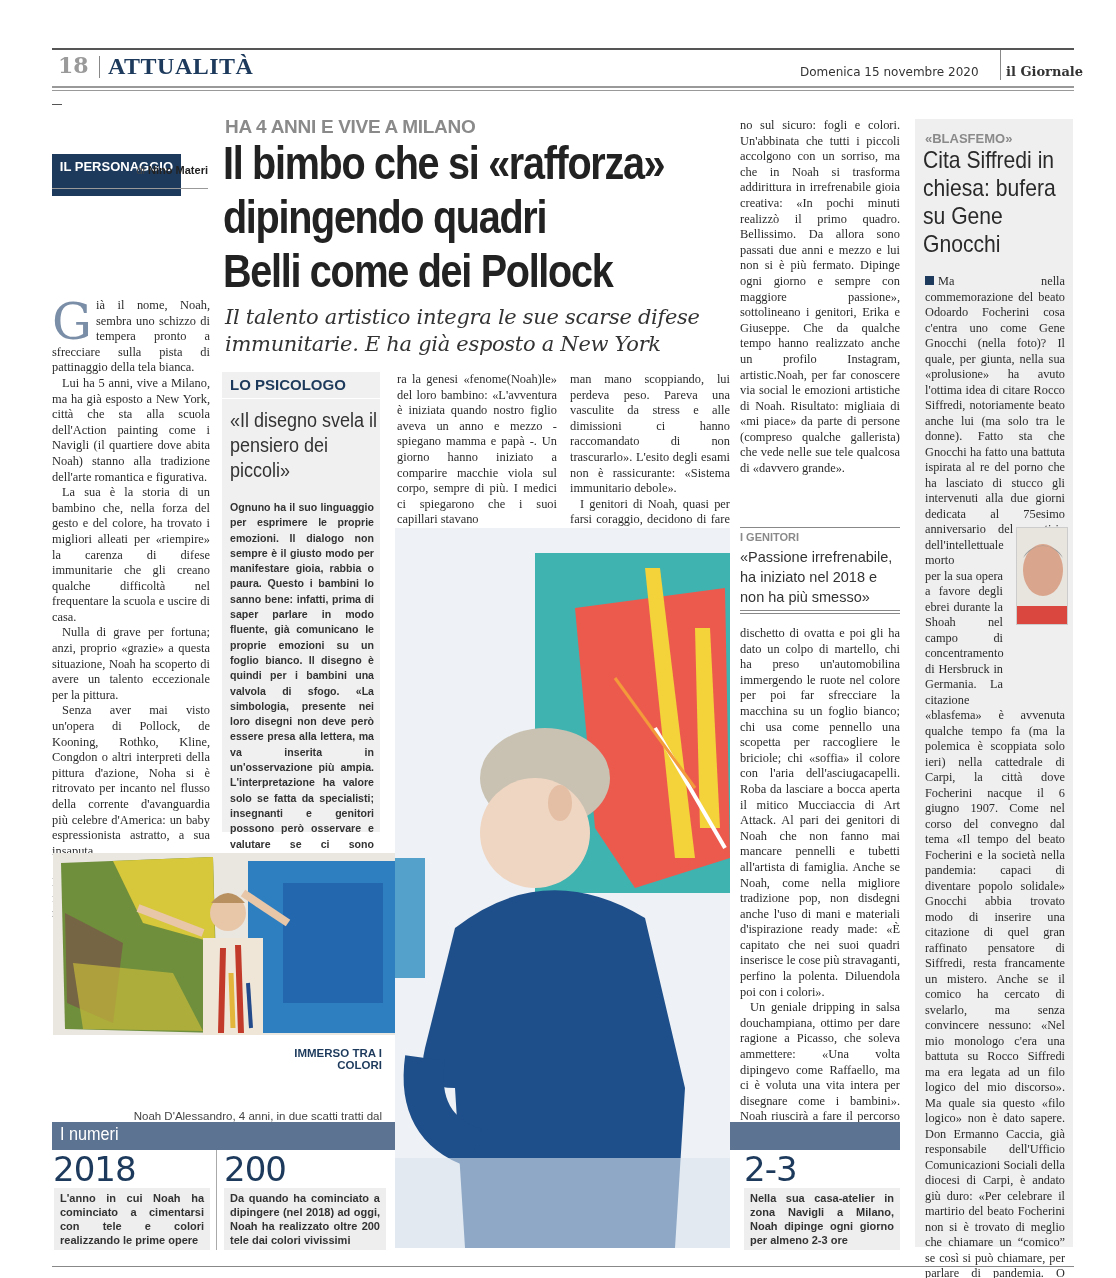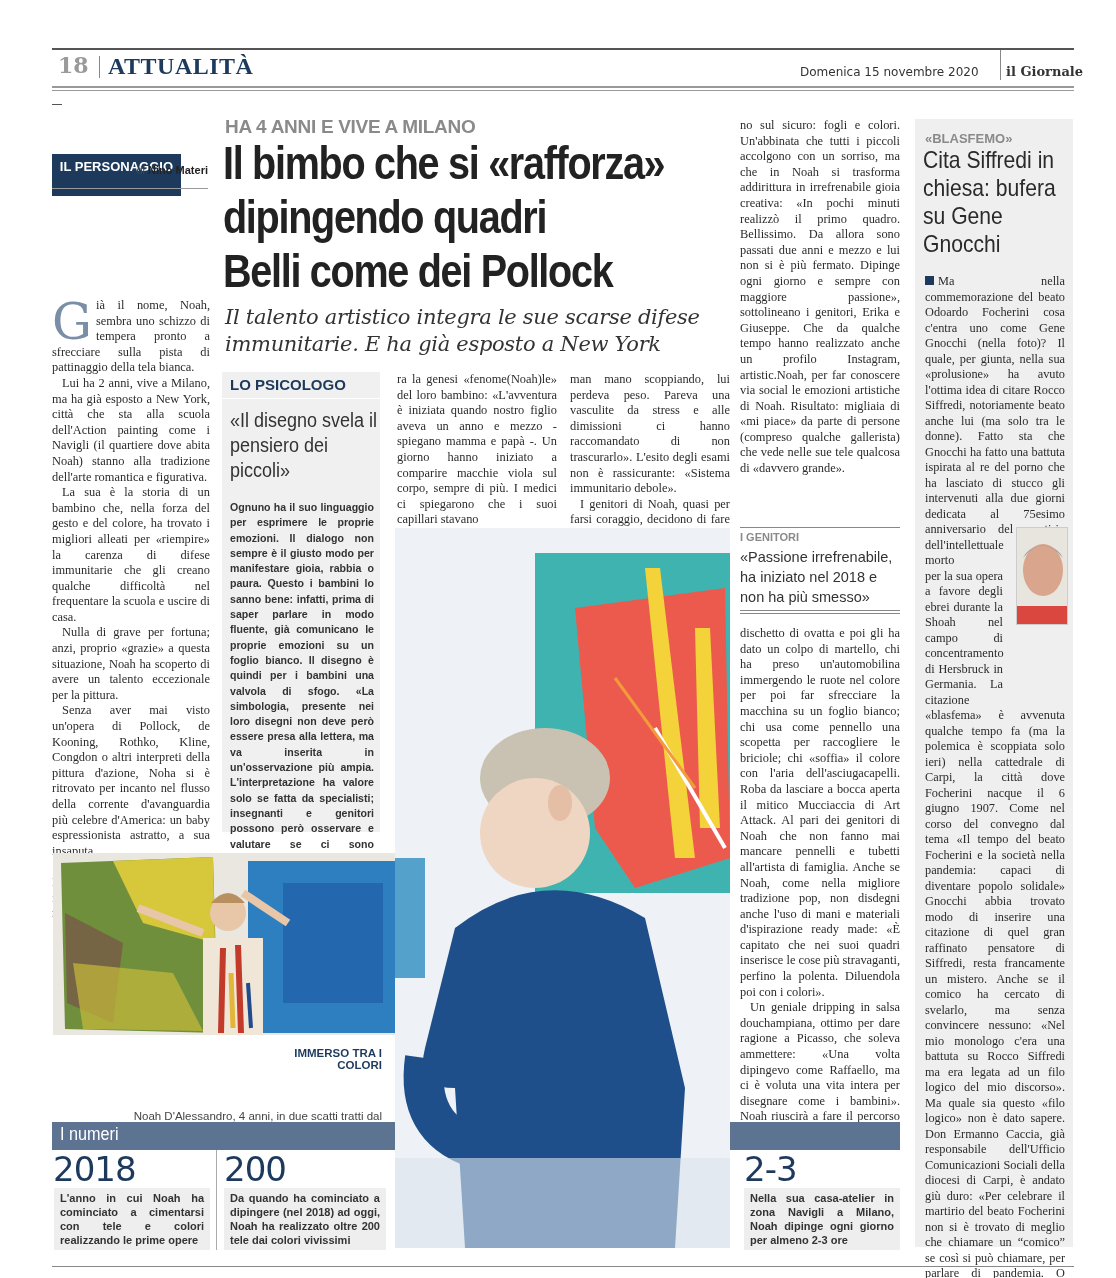--- a/index.html
+++ b/index.html
@@ -116,21 +116,21 @@
 <div class="abs overline">HA 4 ANNI E VIVE A MILANO</div>
 <div class="abs headline">
   <div>Il bimbo che si «rafforza»</div>
   <div>dipingendo quadri</div>
   <div>Belli come dei Pollock</div>
 </div>
 <div class="abs deck">Il talento artistico integra le sue scarse difese immunitarie. E ha già esposto a New York</div>
 
 <div class="abs col col1">
   <p class="noindent"><span class="dropcap">G</span><span>ià il nome, Noah, sembra uno schizzo di tempera pronto a sfrecciare sulla pista di pattinaggio della tela bianca.</span></p>
-  <p>Lui ha 2 anni, vive a Milano, ma ha già esposto a New York, città che sta alla scuola dell'Action painting come i Navigli (il quartiere dove abita Noah) stanno alla tradizione dell'arte romantica e figurativa.</p>
+  <p>Lui ha 5 anni, vive a Milano, ma ha già esposto a New York, città che sta alla scuola dell'Action painting come i Navigli (il quartiere dove abita Noah) stanno alla tradizione dell'arte romantica e figurativa.</p>
   <p>La sua è la storia di un bambino che, nella forza del gesto e del colore, ha trovato i migliori alleati per «riempire» la carenza di difese immunitarie che gli creano qualche difficoltà nel frequentare la scuola e uscire di casa.</p>
   <p>Nulla di grave per fortuna; anzi, proprio «grazie» a questa situazione, Noah ha scoperto di avere un talento eccezionale per la pittura.</p>
   <p>Senza aver mai visto un'opera di Pollock, de Kooning, Rothko, Kline, Congdon o altri interpreti della pittura d'azione, Noha si è ritrovato per incanto nel flusso della corrente d'avanguardia più celebre d'America: un baby espressionista astratto, a sua insaputa.</p>
   <p>I genitori di Noah - i coniugi D'Alessandro - sono un mix di felicità e legittimo orgoglio nel raccontare al Corriere della Se-</p>
 </div>
 
 <div class="abs psy-box"></div>
 <div class="abs psy-label">LO PSICOLOGO</div>
 <div class="abs psy-rule"></div>
 <div class="abs psy-quote">«Il disegno svela il pensiero dei piccoli»</div>

